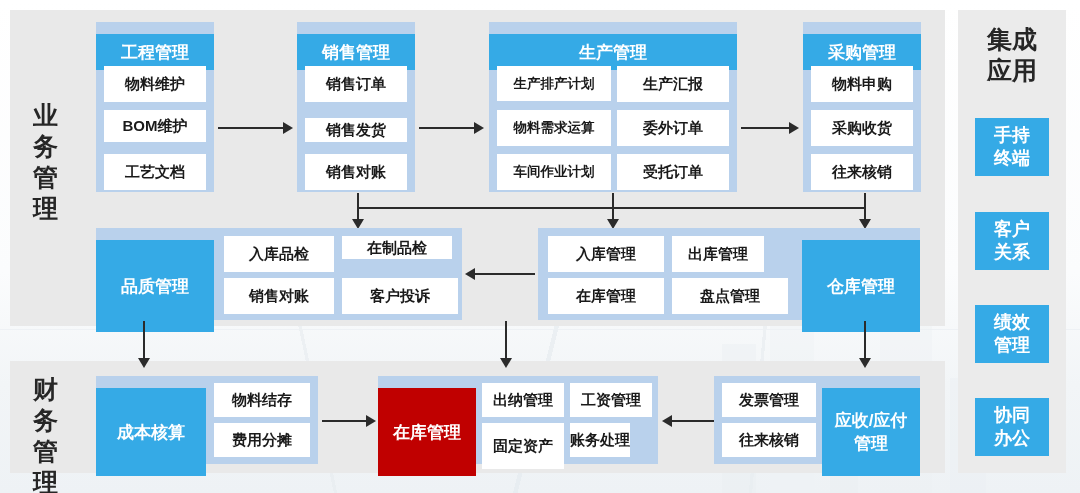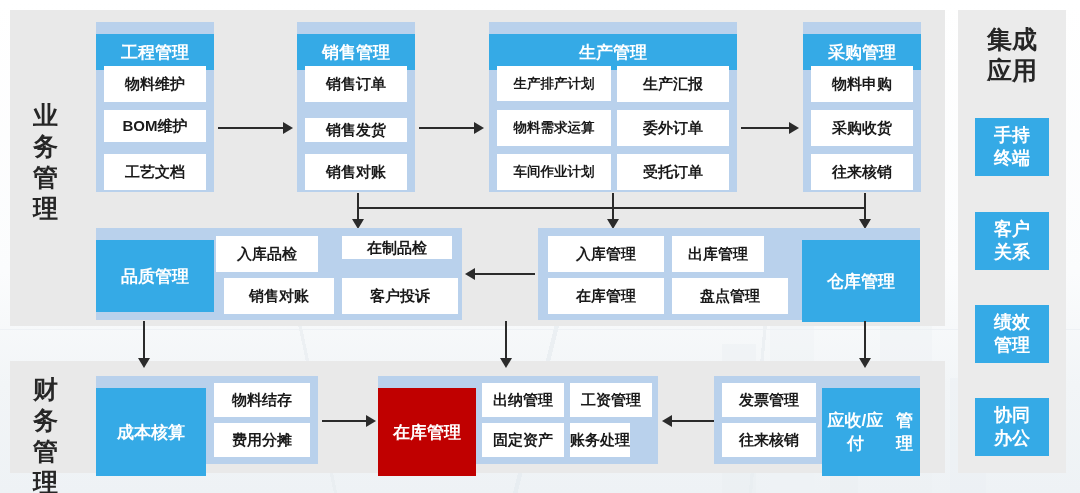--- a/index.html
+++ b/index.html
@@ -164,28 +164,28 @@
   <div class="ln v-line" style="left:864px;top:193px;height:15px"></div>
   <div class="ln h-line" style="left:357px;top:207px;width:509px"></div>
   <div class="ln v-line" style="left:357px;top:207px;height:14px"></div>
   <div class="arrow-d" style="left:352px;top:219px"></div>
   <div class="ln v-line" style="left:612px;top:207px;height:14px"></div>
   <div class="arrow-d" style="left:607px;top:219px"></div>
   <div class="ln v-line" style="left:864px;top:207px;height:14px"></div>
   <div class="arrow-d" style="left:859px;top:219px"></div>
 
   <div class="group" style="left:96px;top:228px;width:366px;height:92px"></div>
-  <div class="ghead h-title" style="left:96px;top:228px;width:118px;height:72px">品质管理</div>
-  <div class="tile" style="left:216px;top:236px;width:102px;height:36px">入库品检</div>
+  <div class="ghead h-title" style="left:96px;top:228px;width:118px;height:92px">品质管理</div>
+  <div class="tile" style="left:224px;top:236px;width:110px;height:36px">入库品检</div>
   <div class="tile" style="left:342px;top:236px;width:110px;height:23px">在制品检</div>
   <div class="tile" style="left:224px;top:278px;width:110px;height:36px">销售对账</div>
   <div class="tile" style="left:342px;top:278px;width:116px;height:36px">客户投诉</div>
 
   <div class="group" style="left:538px;top:228px;width:382px;height:92px"></div>
-  <div class="ghead h-title" style="left:802px;top:228px;width:118px;height:82px">仓库管理</div>
+  <div class="ghead h-title" style="left:802px;top:228px;width:118px;height:92px">仓库管理</div>
   <div class="tile" style="left:548px;top:236px;width:116px;height:36px">入库管理</div>
   <div class="tile" style="left:672px;top:236px;width:92px;height:36px">出库管理</div>
   <div class="tile" style="left:548px;top:278px;width:116px;height:36px">在库管理</div>
   <div class="tile" style="left:672px;top:278px;width:116px;height:36px">盘点管理</div>
 
   <div class="ln h-line" style="left:475px;top:273px;width:60px"></div>
   <div class="arrow-l" style="left:465px;top:268px"></div>
 
   <div class="ln v-line" style="left:143px;top:321px;height:40px"></div>
   <div class="arrow-d" style="left:138px;top:358px"></div>
@@ -199,27 +199,27 @@
   <div class="tile" style="left:214px;top:383px;width:96px;height:34px">物料结存</div>
   <div class="tile" style="left:214px;top:423px;width:96px;height:34px">费用分摊</div>
 
   <div class="ln h-line" style="left:322px;top:420px;width:46px"></div>
   <div class="arrow-r" style="left:366px;top:415px"></div>
 
   <div class="group" style="left:378px;top:376px;width:280px;height:88px"></div>
   <div class="ghead h-title red" style="left:378px;top:376px;width:98px;height:88px">在库管理</div>
   <div class="tile" style="left:482px;top:383px;width:82px;height:34px">出纳管理</div>
   <div class="tile" style="left:570px;top:383px;width:82px;height:34px">工资管理</div>
-  <div class="tile" style="left:482px;top:423px;width:82px;height:34px">固定资产</div>
+  <div class="tile" style="left:482px;top:423px;width:82px;height:46px">固定资产</div>
   <div class="tile" style="left:570px;top:423px;width:60px;height:34px">账务处理</div>
 
   <div class="ln h-line" style="left:672px;top:420px;width:46px"></div>
   <div class="arrow-l" style="left:662px;top:415px"></div>
 
   <div class="group" style="left:714px;top:376px;width:206px;height:88px"></div>
-  <div class="ghead h-title stack" style="left:822px;top:376px;width:98px;height:88px;">
+  <div class="ghead h-title stack" style="left:822px;top:376px;width:98px;height:88px;flex-direction:column">
     <span>应收/应付</span>
     <span>管理</span>
   </div>
   <div class="tile" style="left:722px;top:383px;width:94px;height:34px">发票管理</div>
   <div class="tile" style="left:722px;top:423px;width:94px;height:34px">往来核销</div>
 
 </div>
 
 </body></html>

